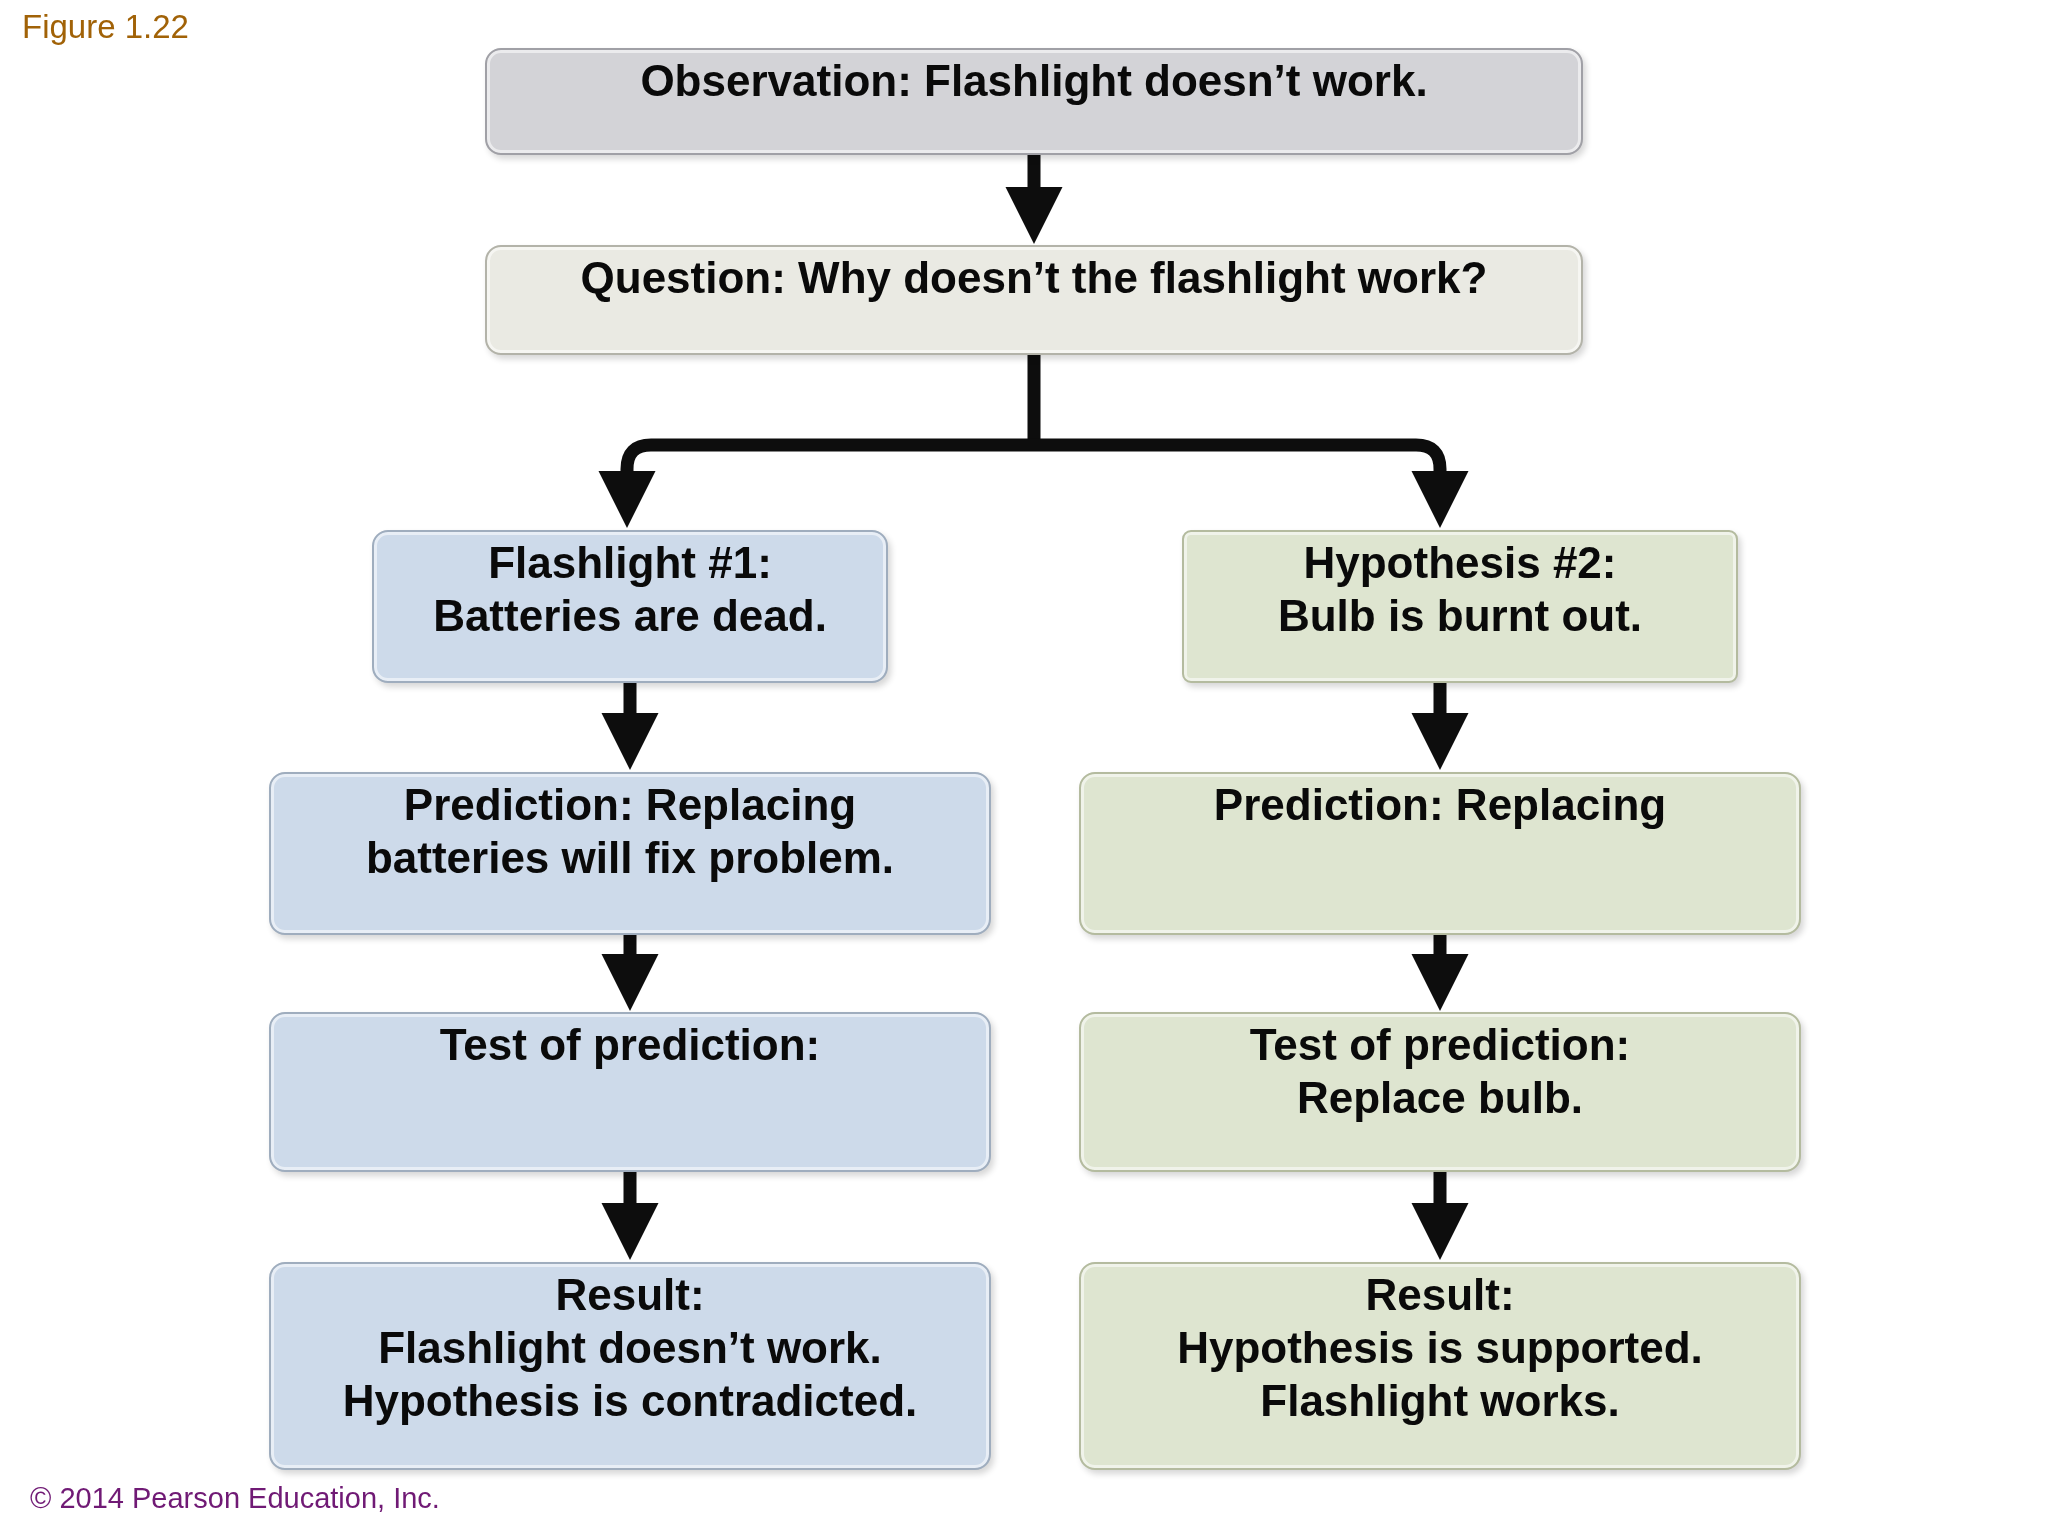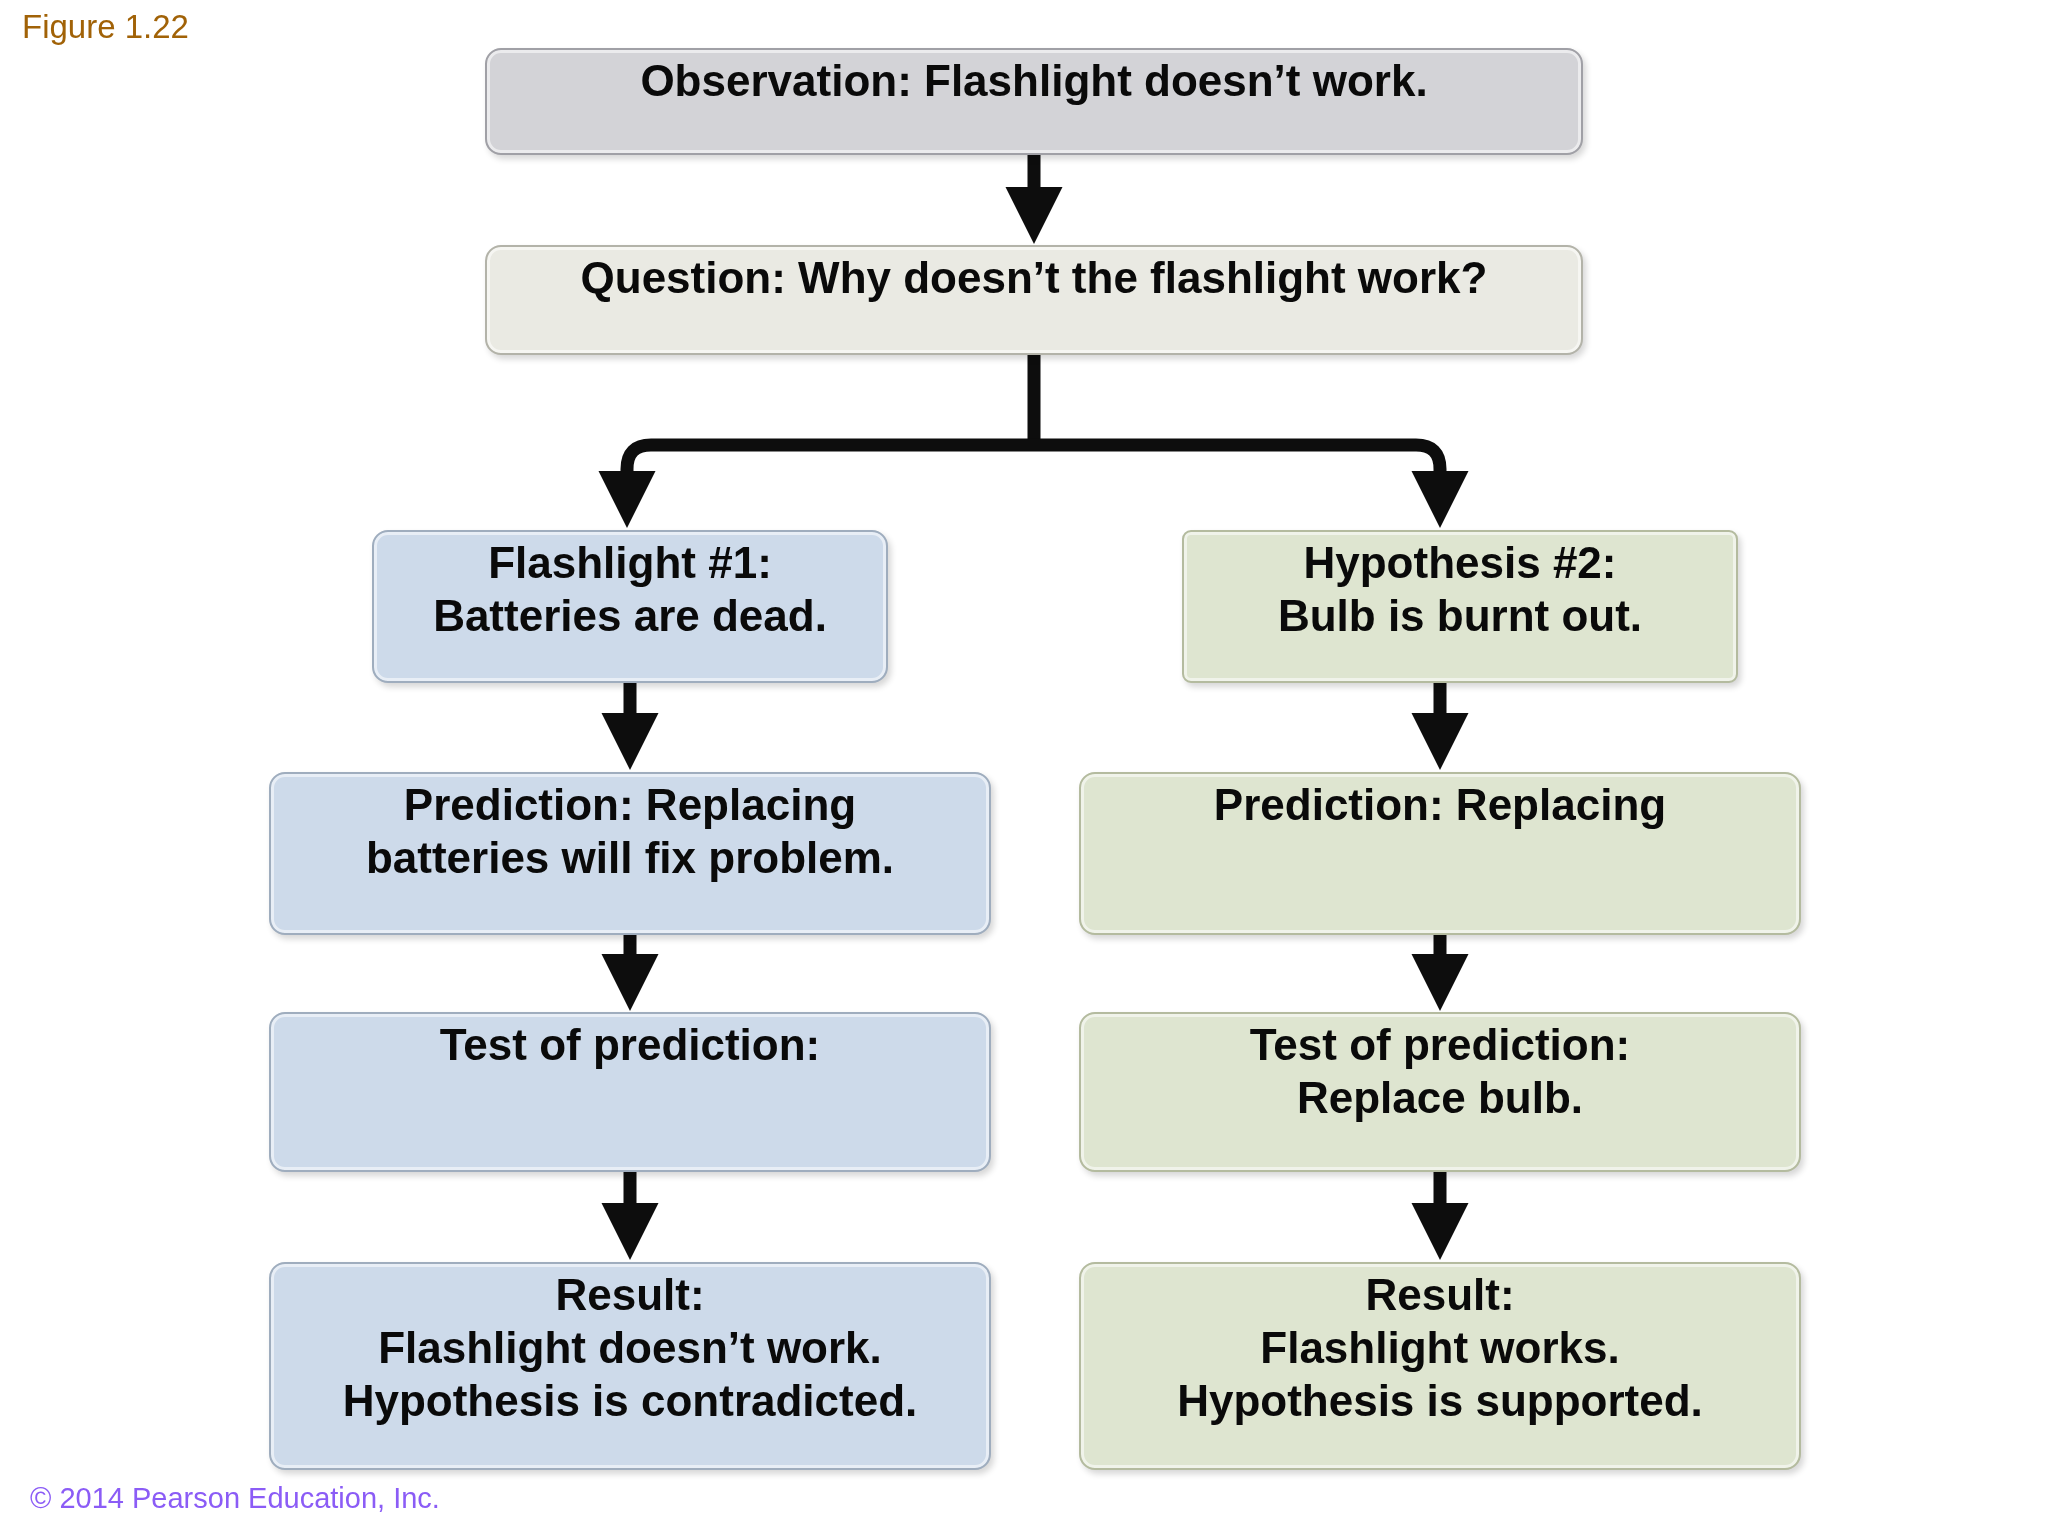--- a/index.html
+++ b/index.html
@@ -21,21 +21,21 @@
     font-weight: 400;
     color: #a16207;
   }
 
   .copyright {
     position: absolute;
     left: 30px;
     top: 1482px;
     font-size: 29px;
     font-weight: 400;
-    color: #8b5cf6;
+    color: #701a75;
   }
 
   svg.connectors {
     position: absolute;
     left: 0; top: 0;
     width: 2048px;
     height: 1536px;
   }
   .conn {
     fill: none;
@@ -139,19 +139,19 @@
   </div>
 
   <div class="box blue res1">
     <div class="line">Result:</div>
     <div class="line">Flashlight doesn’t work.</div>
     <div class="line">Hypothesis is contradicted.</div>
   </div>
 
   <div class="box green res2">
     <div class="line">Result:</div>
+    <div class="line">Hypothesis is supported.</div>
     <div class="line">Flashlight works.</div>
-    <div class="line">Hypothesis is supported.</div>
   </div>
 
   <div class="copyright">© 2014 Pearson Education, Inc.</div>
 
 </div>
 
 </body></html>

